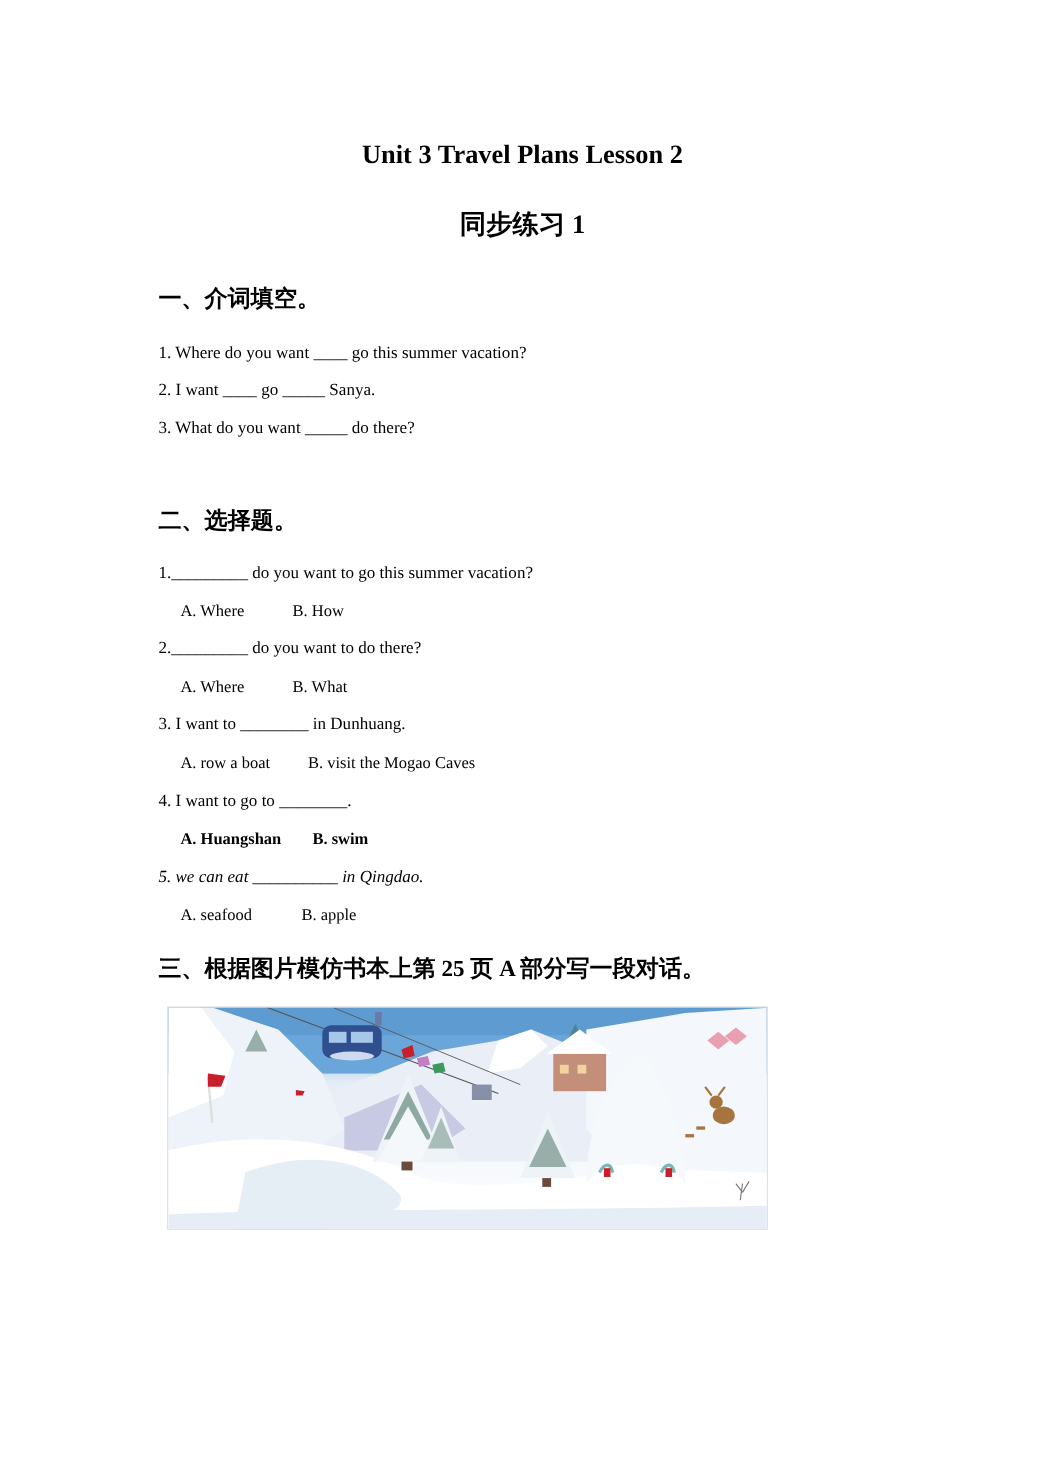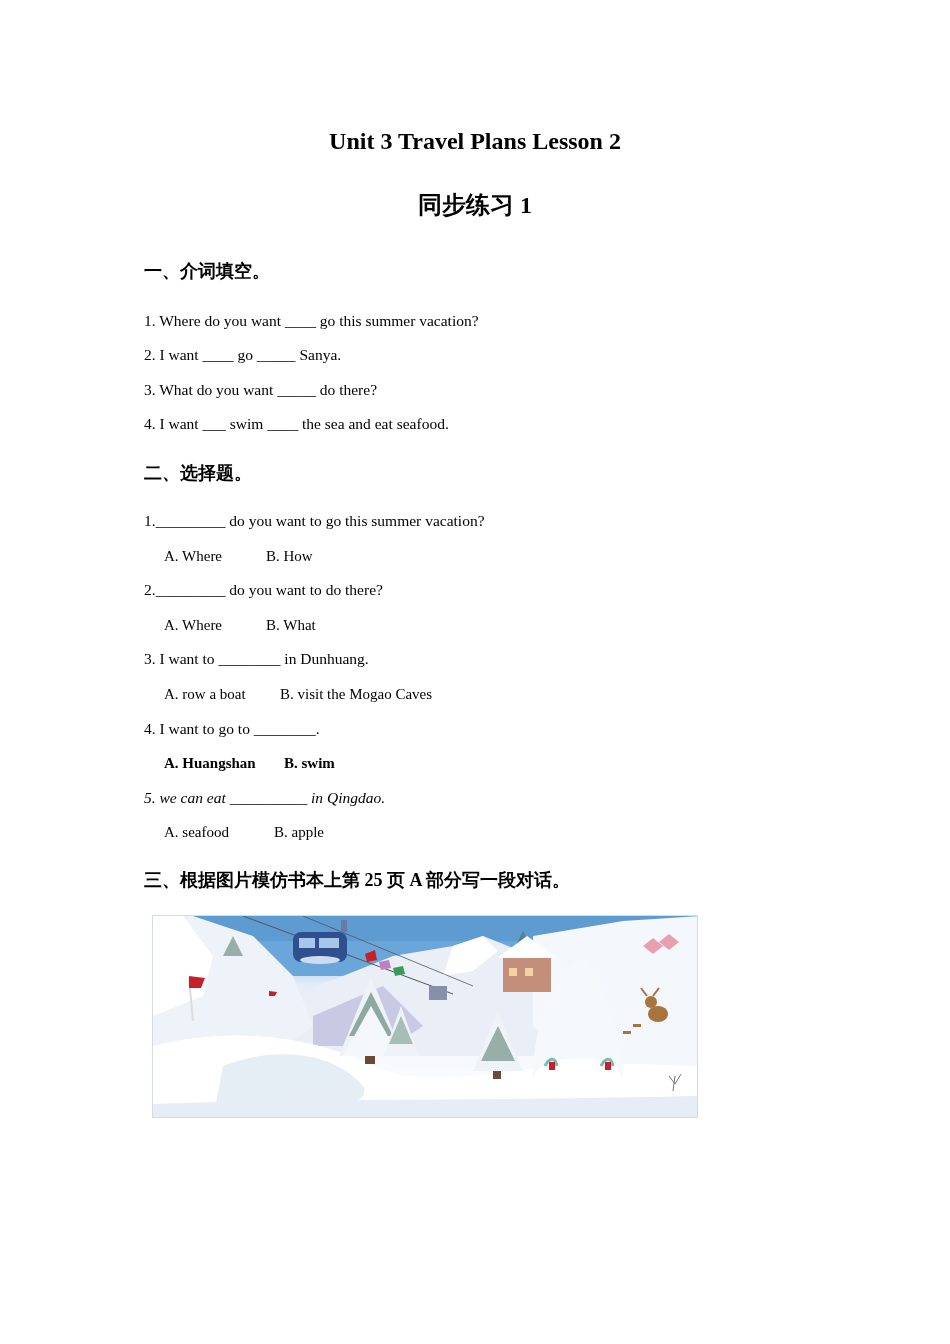--- a/index.html
+++ b/index.html
@@ -28,21 +28,21 @@
       font-size: 24px;
       line-height: 28px;
       margin: 0;
     }
     .title-main { top: 127px; }
     .title-sub { top: 191px; }
     .section-heading {
       position: absolute;
       left: 144px;
       font-weight: bold;
-      font-size: 18px;
+      font-size: 21px;
       line-height: 26px;
       margin: 0;
       white-space: nowrap;
     }
     .line {
       position: absolute;
       left: 144px;
       font-size: 15.5px;
       line-height: 20px;
       white-space: pre;
@@ -74,21 +74,20 @@
 
 <div class="page">
 
   <h1 class="title title-main">Unit 3 Travel Plans Lesson 2</h1>
   <h2 class="title title-sub">同步练习 1</h2>
 
   <h3 class="section-heading" style="top:258px;">一、介词填空。</h3>
   <p class="line" style="top:311px;">1. Where do you want ____ go this summer vacation?</p>
   <p class="line" style="top:345px;">2. I want ____ go _____ Sanya.</p>
   <p class="line" style="top:380px;">3. What do you want _____ do there?</p>
-  <p class="line" style="top:414px;">4. I want ___ swim ____ the sea and eat seafood.</p>
 
   <h3 class="section-heading" style="top:460px;">二、选择题。</h3>
 
   <p class="line" style="top:511px;">1._________ do you want to go this summer vacation?</p>
   <div class="opt-row" style="top:546px;">
     <span style="width:102px;">A. Where</span><span>B. How</span>
   </div>
 
   <p class="line" style="top:580px;">2._________ do you want to do there?</p>
   <div class="opt-row" style="top:615px;">

